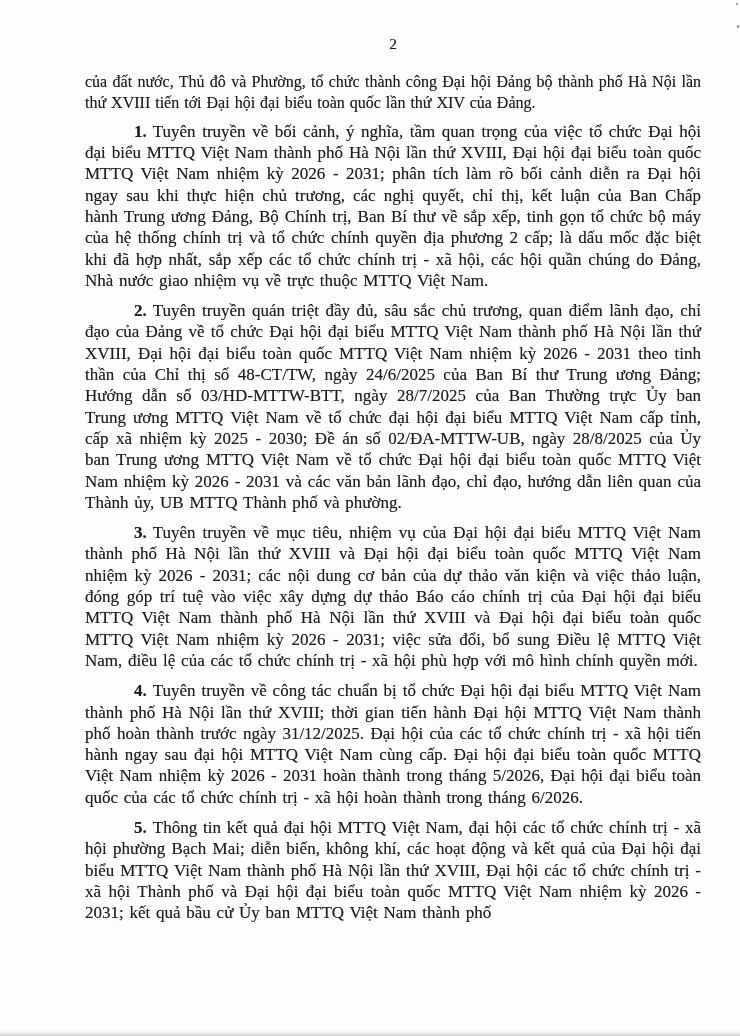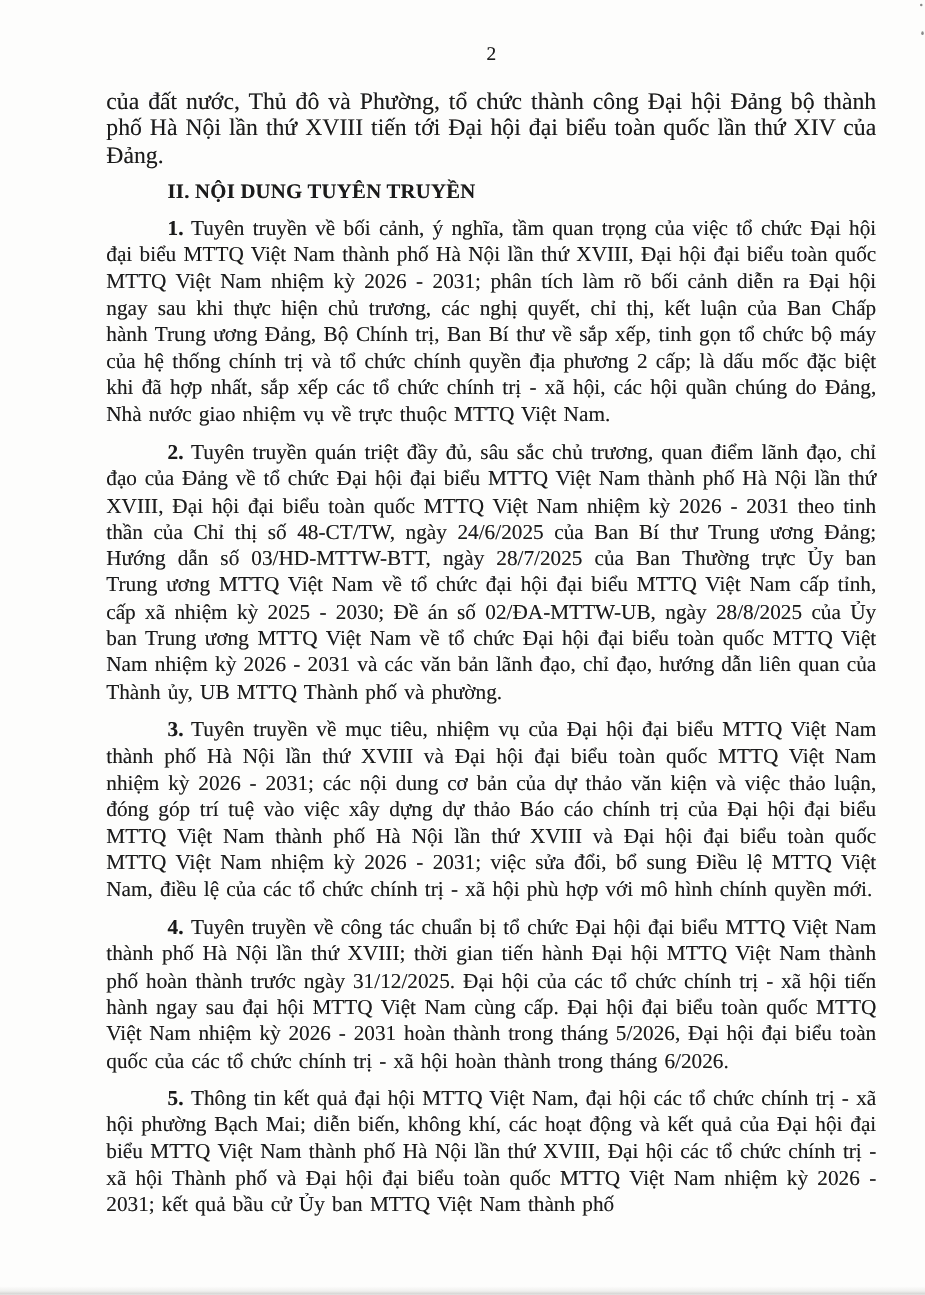--- a/index.html
+++ b/index.html
@@ -24,21 +24,21 @@
     left: 85px;
     width: 616px;
   }
   .page-number {
     text-align: center;
     font-size: 15.5px;
     line-height: 21px;
     margin: 0 0 17px 0;
   }
   p.intro {
-    font-size: 19px;
+    font-size: 16px;
     line-height: 21.4px;
     text-align: justify;
     text-indent: 0;
     word-spacing: 1px;
     margin: 0 0 7px 0;
   }
   .heading {
     font-size: 16.6px;
     line-height: 21.4px;
     font-weight: bold;
@@ -81,21 +81,20 @@
 </head>
 <body>
 
 <div class="page">
   <div class="content">
 
     <div class="page-number">2</div>
 
     <p class="intro">của đất nước, Thủ đô và Phường, tổ chức thành công Đại hội Đảng bộ thành phố Hà Nội lần thứ XVIII tiến tới Đại hội đại biểu toàn quốc lần thứ XIV của Đảng.</p>
 
-    <div class="heading">II. NỘI DUNG TUYÊN TRUYỀN</div>
 
     <p class="body-para"><span class="num">1.</span><span>Tuyên truyền về bối cảnh, ý nghĩa, tầm quan trọng của việc tổ chức Đại hội đại biểu MTTQ Việt Nam thành phố Hà Nội lần thứ XVIII, Đại hội đại biểu toàn quốc MTTQ Việt Nam nhiệm kỳ 2026 - 2031; phân tích làm rõ bối cảnh diễn ra Đại hội ngay sau khi thực hiện chủ trương, các nghị quyết, chỉ thị, kết luận của Ban Chấp hành Trung ương Đảng, Bộ Chính trị, Ban Bí thư về sắp xếp, tinh gọn tổ chức bộ máy của hệ thống chính trị và tổ chức chính quyền địa phương 2 cấp; là dấu mốc đặc biệt khi đã hợp nhất, sắp xếp các tổ chức chính trị - xã hội, các hội quần chúng do Đảng, Nhà nước giao nhiệm vụ về trực thuộc MTTQ Việt Nam.</span></p>
 
     <p class="body-para"><span class="num">2.</span><span>Tuyên truyền quán triệt đầy đủ, sâu sắc chủ trương, quan điểm lãnh đạo, chỉ đạo của Đảng về tổ chức Đại hội đại biểu MTTQ Việt Nam thành phố Hà Nội lần thứ XVIII, Đại hội đại biểu toàn quốc MTTQ Việt Nam nhiệm kỳ 2026 - 2031 theo tinh thần của Chỉ thị số 48-CT/TW, ngày 24/6/2025 của Ban Bí thư Trung ương Đảng; Hướng dẫn số 03/HD-MTTW-BTT, ngày 28/7/2025 của Ban Thường trực Ủy ban Trung ương MTTQ Việt Nam về tổ chức đại hội đại biểu MTTQ Việt Nam cấp tỉnh, cấp xã nhiệm kỳ 2025 - 2030; Đề án số 02/ĐA-MTTW-UB, ngày 28/8/2025 của Ủy ban Trung ương MTTQ Việt Nam về tổ chức Đại hội đại biểu toàn quốc MTTQ Việt Nam nhiệm kỳ 2026 - 2031 và các văn bản lãnh đạo, chỉ đạo, hướng dẫn liên quan của Thành ủy, UB MTTQ Thành phố và phường.</span></p>
 
     <p class="body-para"><span class="num">3.</span><span>Tuyên truyền về mục tiêu, nhiệm vụ của Đại hội đại biểu MTTQ Việt Nam thành phố Hà Nội lần thứ XVIII và Đại hội đại biểu toàn quốc MTTQ Việt Nam nhiệm kỳ 2026 - 2031; các nội dung cơ bản của dự thảo văn kiện và việc thảo luận, đóng góp trí tuệ vào việc xây dựng dự thảo Báo cáo chính trị của Đại hội đại biểu MTTQ Việt Nam thành phố Hà Nội lần thứ XVIII và Đại hội đại biểu toàn quốc MTTQ Việt Nam nhiệm kỳ 2026 - 2031; việc sửa đổi, bổ sung Điều lệ MTTQ Việt Nam, điều lệ của các tổ chức chính trị - xã hội phù hợp với mô hình chính quyền mới.</span></p>
 
     <p class="body-para"><span class="num">4.</span><span>Tuyên truyền về công tác chuẩn bị tổ chức Đại hội đại biểu MTTQ Việt Nam thành phố Hà Nội lần thứ XVIII; thời gian tiến hành Đại hội MTTQ Việt Nam thành phố hoàn thành trước ngày 31/12/2025. Đại hội của các tổ chức chính trị - xã hội tiến hành ngay sau đại hội MTTQ Việt Nam cùng cấp. Đại hội đại biểu toàn quốc MTTQ Việt Nam nhiệm kỳ 2026 - 2031 hoàn thành trong tháng 5/2026, Đại hội đại biểu toàn quốc của các tổ chức chính trị - xã hội hoàn thành trong tháng 6/2026.</span></p>
 
     <p class="body-para"><span class="num">5.</span><span>Thông tin kết quả đại hội MTTQ Việt Nam, đại hội các tổ chức chính trị - xã hội phường Bạch Mai; diễn biến, không khí, các hoạt động và kết quả của Đại hội đại biểu MTTQ Việt Nam thành phố Hà Nội lần thứ XVIII, Đại hội các tổ chức chính trị - xã hội Thành phố và Đại hội đại biểu toàn quốc MTTQ Việt Nam nhiệm kỳ 2026 - 2031; kết quả bầu cử Ủy ban MTTQ Việt Nam thành phố</span></p>

